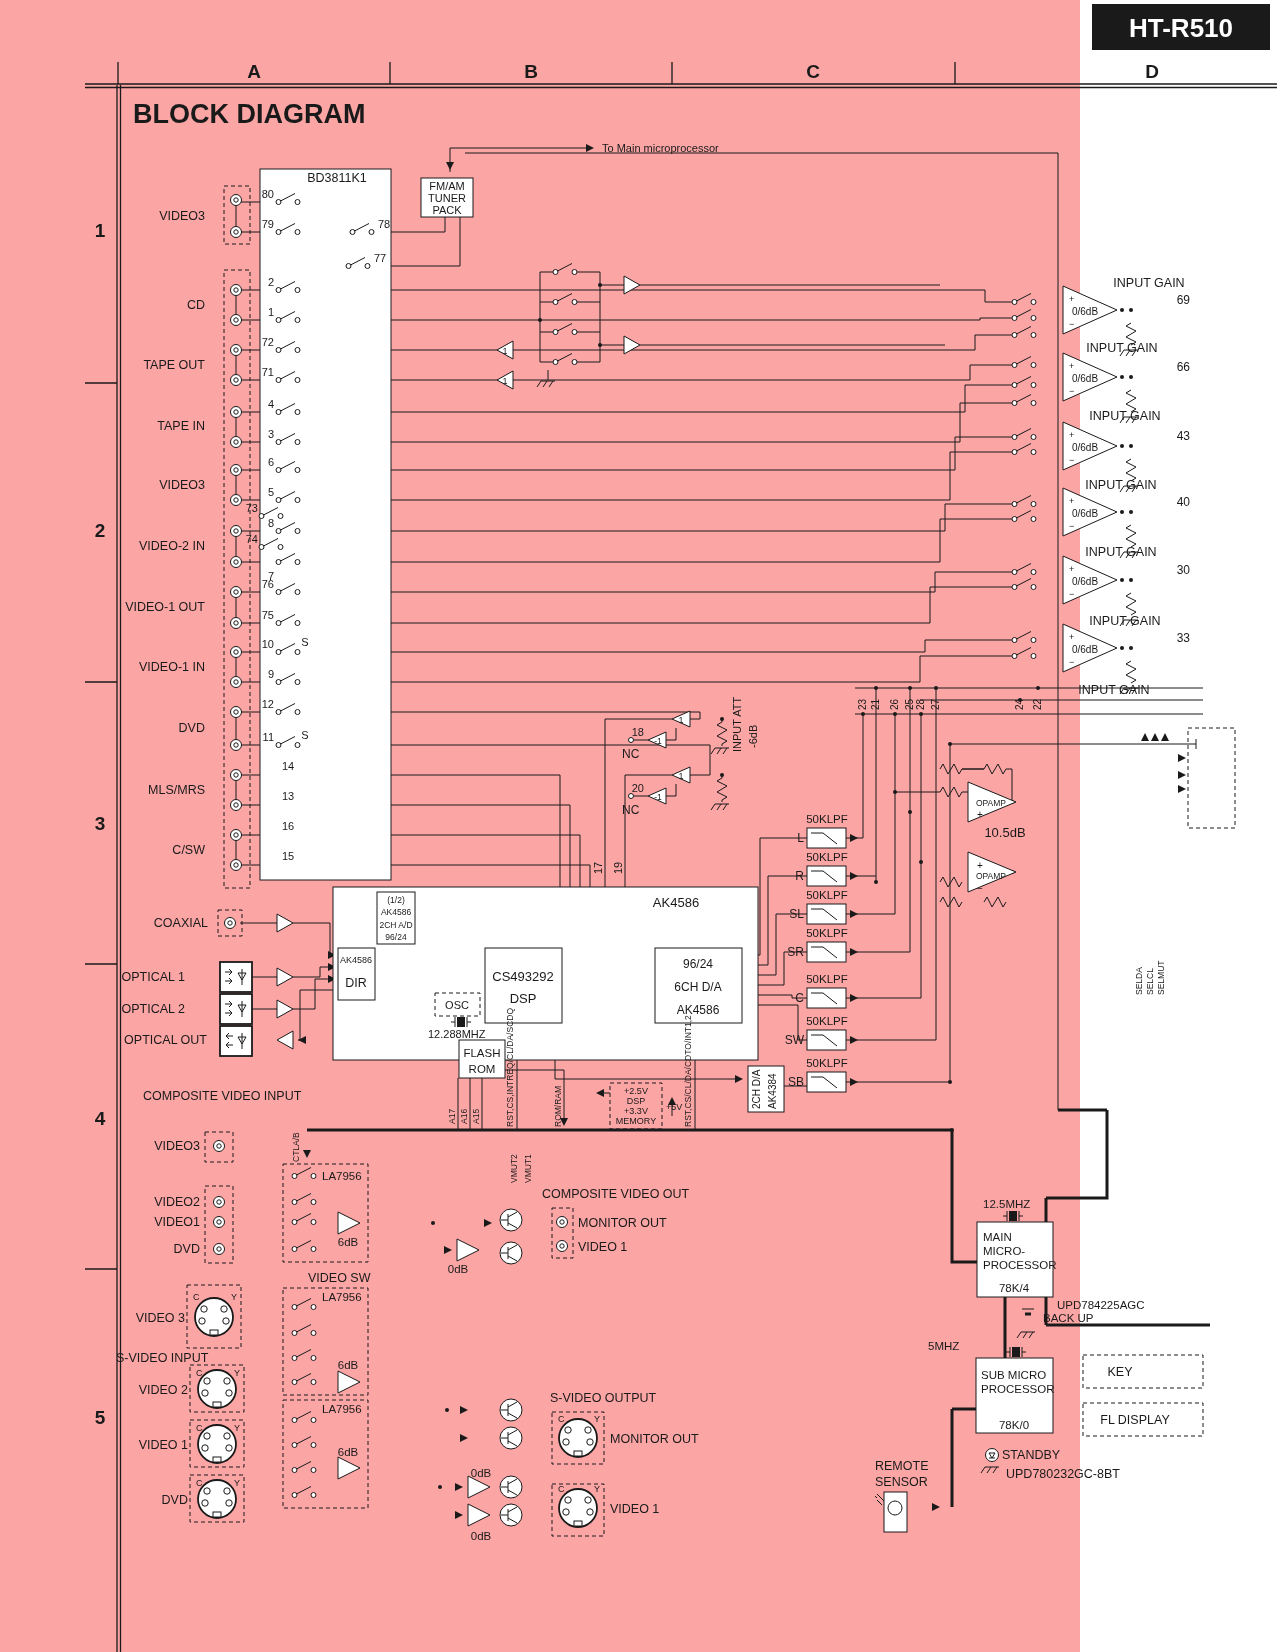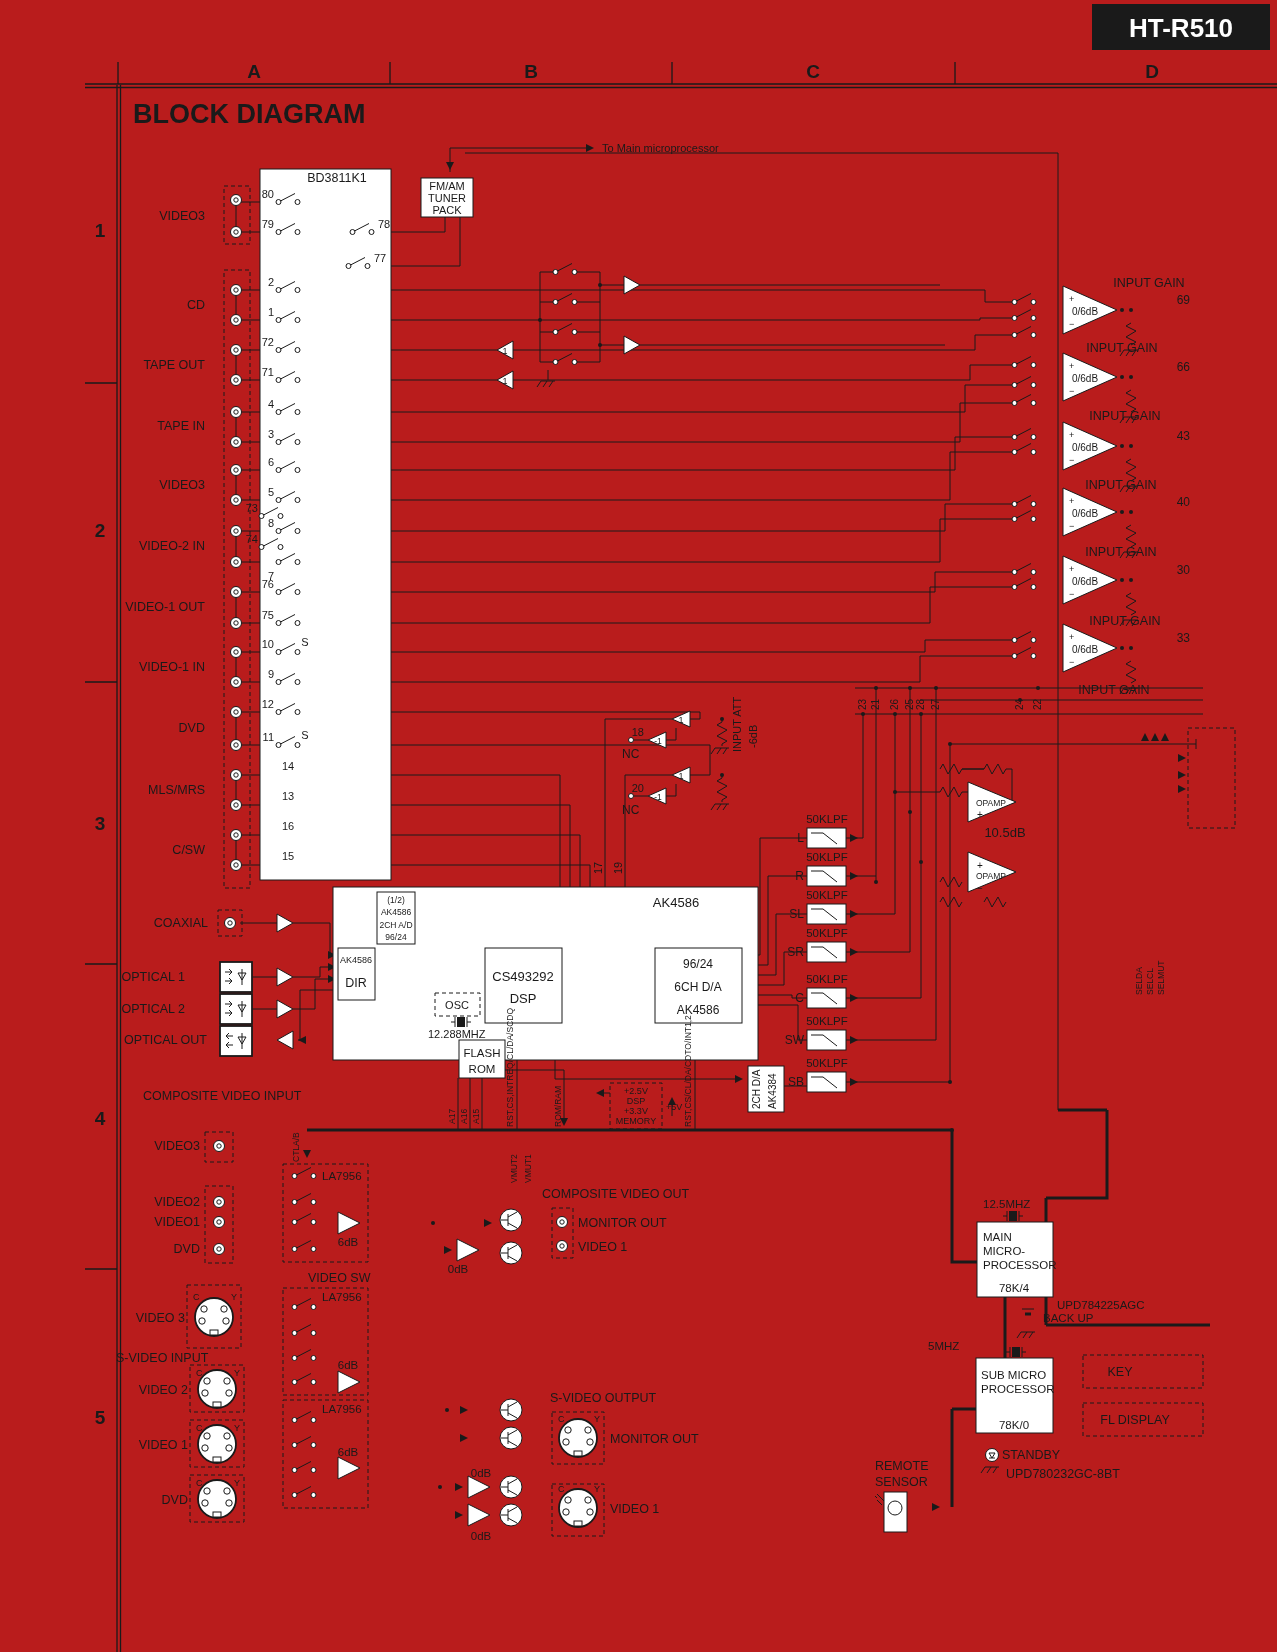--- a/index.html
+++ b/index.html
@@ -1,16 +1,16 @@
 <!DOCTYPE html>
 <html><head>
 <meta charset="utf-8">
 <style>
   html,body{margin:0;padding:0;background:#fff}
-  #page{width:1277px;height:1652px;position:relative;background:#b91c1c}
+  #page{width:1080px;height:1652px;position:relative;background:#fca5a5}
   svg text{font-family:"Liberation Sans","DejaVu Sans",sans-serif;fill:#1a1a1a}
   .w{fill:none;stroke:#1a1a1a;stroke-width:1}
   .w12{fill:none;stroke:#1a1a1a;stroke-width:1.3}
   .thick{fill:none;stroke:#1a1a1a;stroke-width:3}
   .dsh{stroke-dasharray:4 3}
   .fw{fill:#fff;stroke:#1a1a1a;stroke-width:1}
   .fw2{fill:#fff;stroke:#1a1a1a;stroke-width:1.8}
   .fb{fill:#1a1a1a;stroke:none}
   .f8{font-size:8.5px}.f9{font-size:9px}.f10{font-size:10px}.f11{font-size:11px}
   .f115{font-size:11.5px}.f12{font-size:12px}.f125{font-size:12.5px}.f13{font-size:13px}

